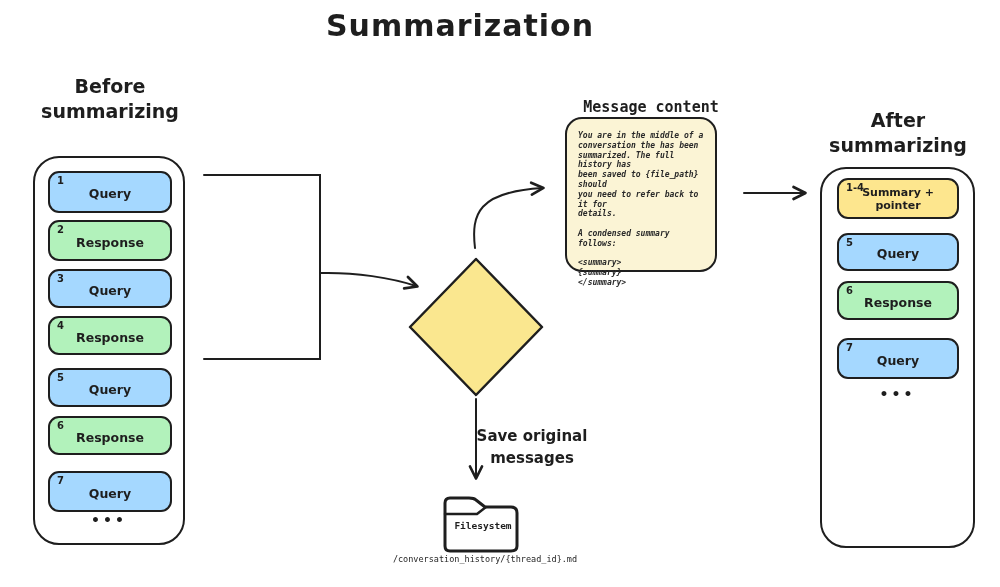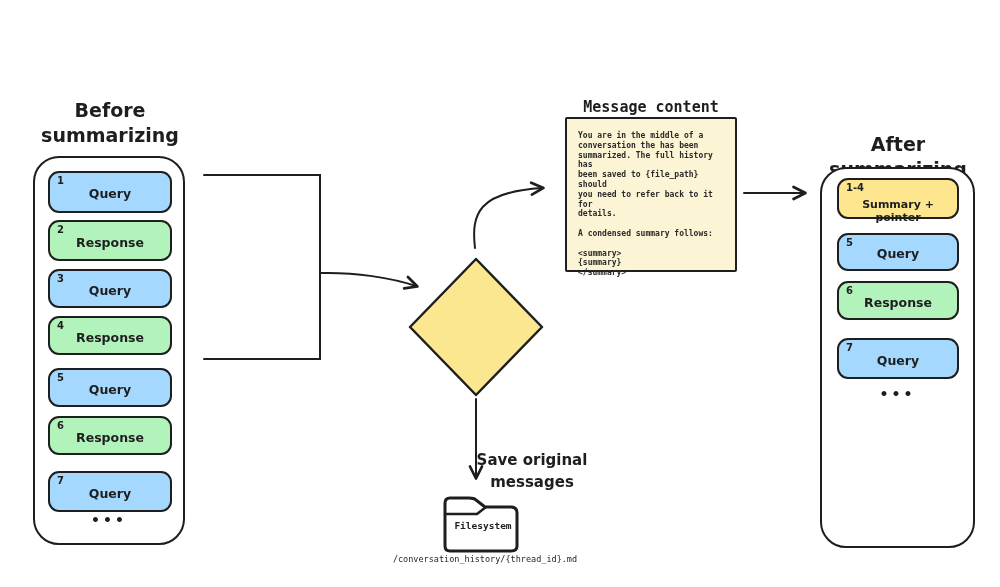--- a/index.html
+++ b/index.html
@@ -1,20 +1,20 @@
 <!DOCTYPE html>
 <html><head>
 <meta charset="utf-8">
 <style>
   * { margin:0; padding:0; box-sizing:border-box; }
   html,body { width:1000px; height:587px; background:#ffffff; overflow:hidden;
               font-family:"DejaVu Sans", sans-serif; color:#1e1e1e; }
   .abs { position:absolute; }
   .center { text-align:center; }
-  .pre { white-space:pre-line;margin-top:24px; }
+  .pre { white-space:pre-line; }
 
   #canvas { position:relative; width:1000px; height:587px; }
   #overlay { position:absolute; left:0; top:0; z-index:1; pointer-events:none; }
 
   .title { left:260px; top:8px; width:400px; font-size:30px; font-weight:bold;
            letter-spacing:1px; z-index:2; }
   .heading { font-size:19px; font-weight:600; line-height:1.32; z-index:2; }
   .heading-before { left:28px; top:74px; width:164px; }
   .heading-after  { left:818px; top:108px; width:160px; }
 
@@ -31,22 +31,22 @@
   .s { background:#fde68e; }
 
   .dots { position:absolute; width:100%; text-align:center; font-size:14px;
           font-weight:bold; letter-spacing:3px; }
 
   .diamond-label { left:406px; top:306px; width:140px; font-size:15px; font-weight:600;
                    line-height:1.4; z-index:2; }
 
   .note-title { left:570px; top:98px; width:162px; font-size:15px; font-weight:bold;
                 font-family:"DejaVu Sans Mono", monospace; z-index:2; }
-  .note-box { left:565px; top:117px; width:172px; height:155px; background:#fbf4d5;
-              border:2.5px solid #1e1e1e; border-radius:2px; z-index:2; }
+  .note-box { left:565px; top:117px; width:152px; height:155px; background:#fbf4d5;
+              border:2.5px solid #1e1e1e; border-radius:17px; z-index:2;font-style:italic; }
   .note-body { padding:12px 6px 0 11px; font-family:"DejaVu Sans Mono", monospace;
                font-size:8px; line-height:9.8px; font-weight:bold; color:#2a2a2a;
                white-space:pre-line; }
 
   .save-label { left:472px; top:426px; width:120px; font-size:15px; font-weight:600;
                 line-height:1.45; z-index:2; }
   .fs-label { left:448px; top:520px; width:70px; font-size:9.5px; font-weight:bold;
               font-family:"DejaVu Sans Mono", monospace; z-index:2; }
   .fs-path { left:345px; top:554px; width:280px; font-size:8.5px; font-weight:normal;
              font-family:"DejaVu Sans Mono", monospace; z-index:2; }
@@ -70,20 +70,21 @@
     <path d="M476,399 V477" fill="none" stroke="#1e1e1e" stroke-width="2" stroke-linecap="round" marker-end="url(#ah)"></path>
 
     <polygon points="476,259 542,327 476,395 410,327" fill="#fae78f" stroke="#1e1e1e" stroke-width="2.5" stroke-linejoin="round"></polygon>
 
     <g>
       <path d="M450,551 Q445,551 445,546 V503 Q445,498 450,498 H469 Q474,498 476,500 L485,507 H511 Q517,507 517,513 V546 Q517,551 511,551 Z" fill="#ffffff" stroke="#1e1e1e" stroke-width="3" stroke-linejoin="round"></path>
       <path d="M445,514 H477 L486,507" fill="none" stroke="#1e1e1e" stroke-width="2.5" stroke-linejoin="round" stroke-linecap="round"></path>
     </g>
   </svg>
 
+  <div class="abs title center">Summarization</div>
 
   <div class="abs heading heading-before center pre">Before
 summarizing</div>
 
   <div class="abs stack stack-before">
     <div class="msg q" style="left:13px; top:13px;  width:124px; height:42px;">
       <span class="num">1</span>
       <span class="lbl">Query</span>
     </div>
     <div class="msg r" style="left:13px; top:62px;  width:124px; height:41px;">

